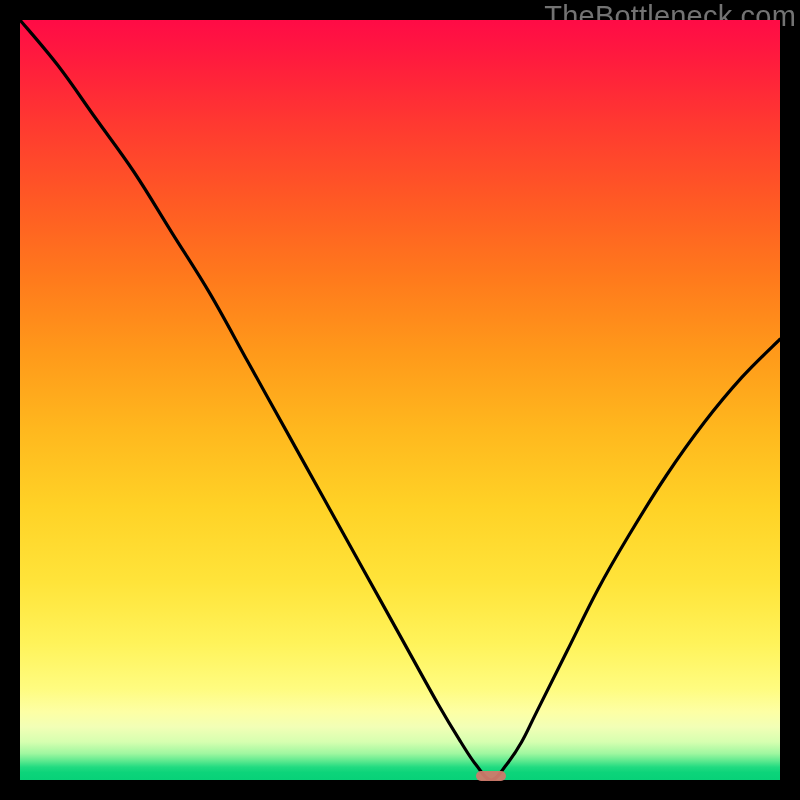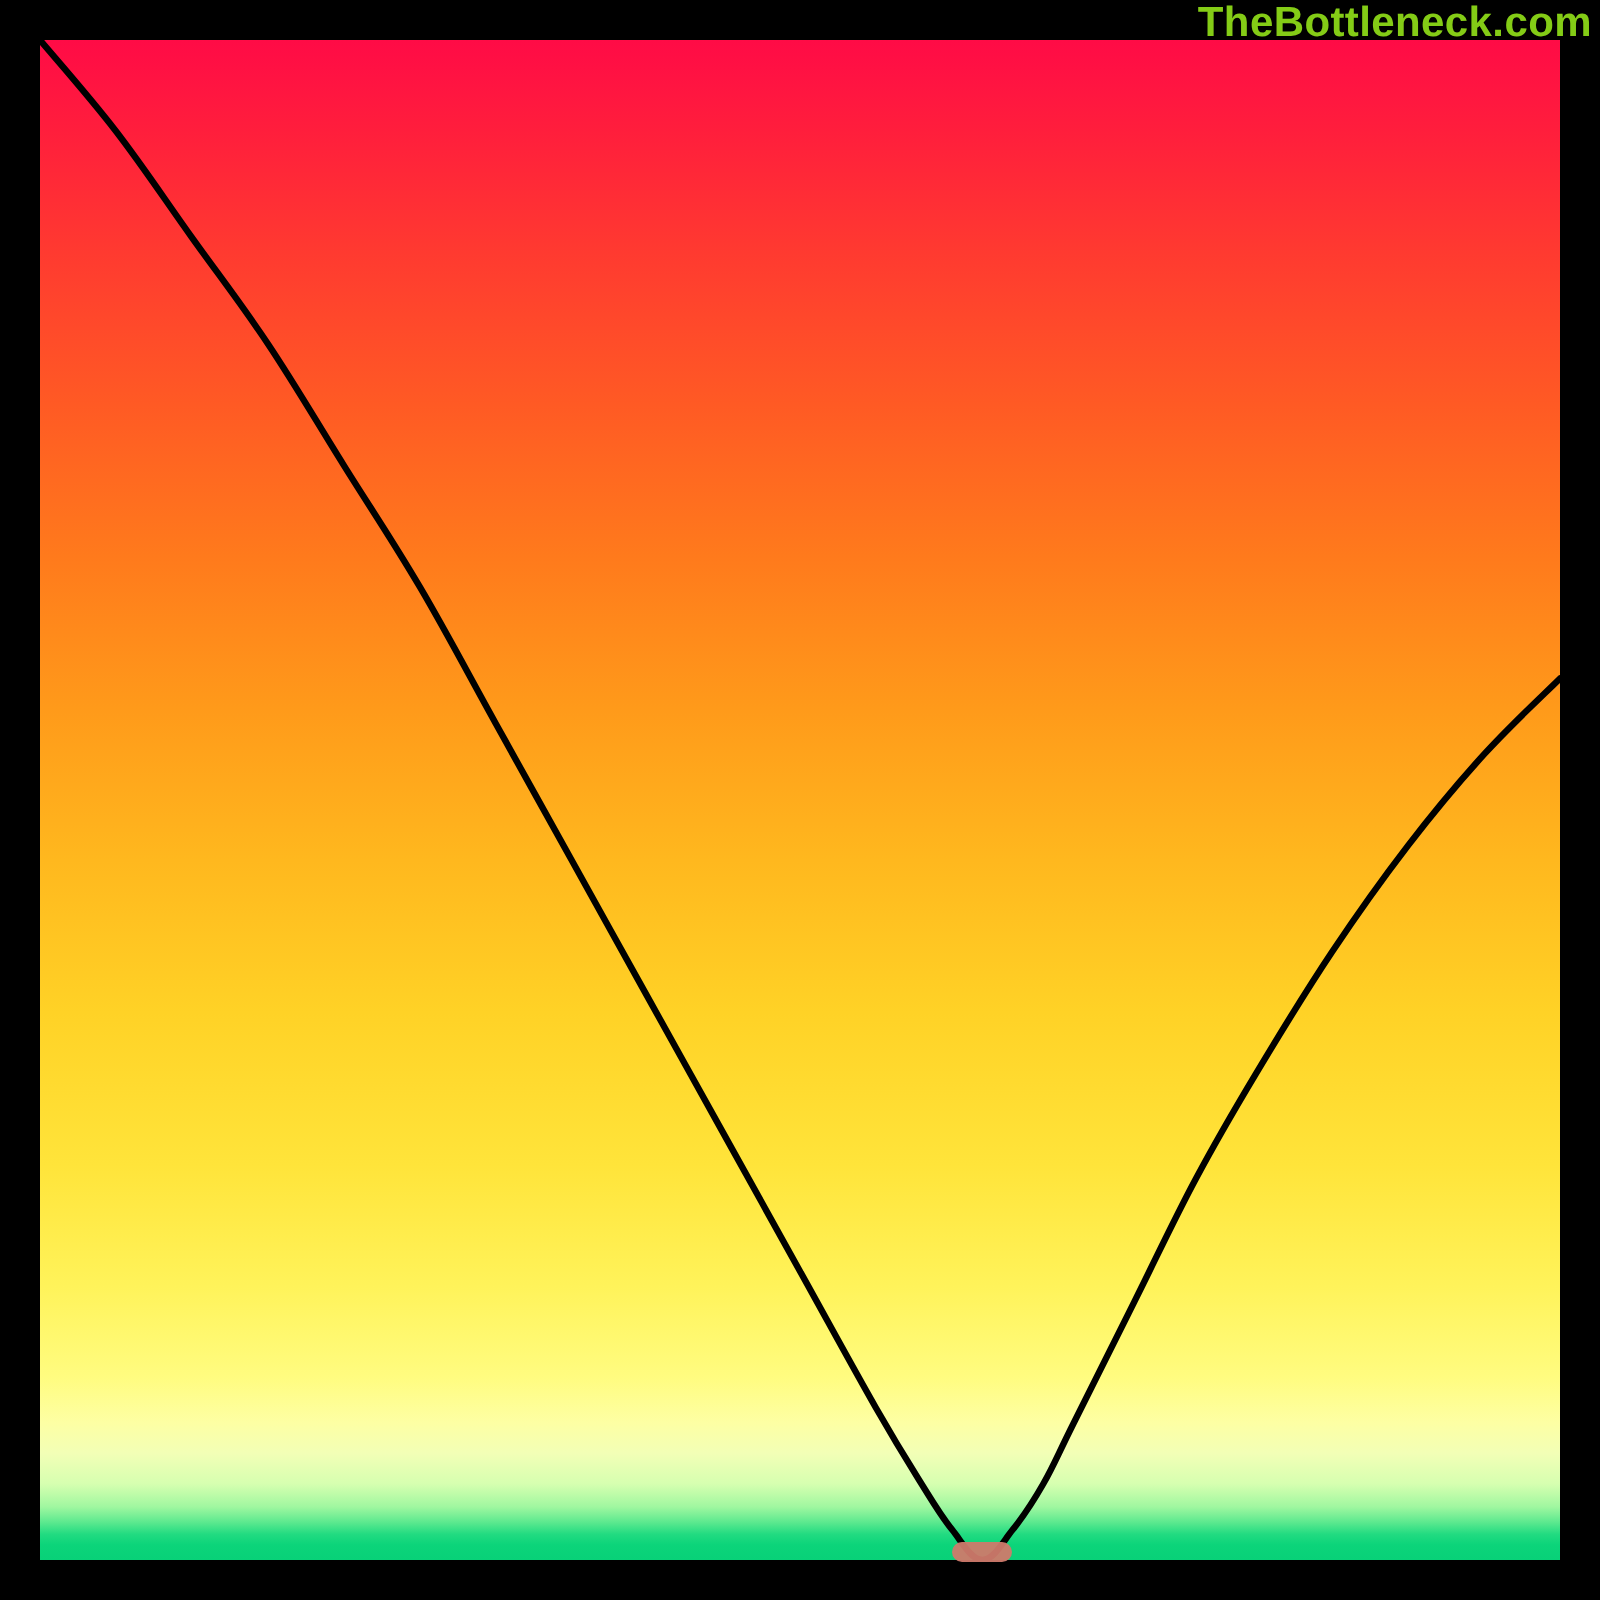--- a/index.html
+++ b/index.html
@@ -49,23 +49,23 @@
     position: absolute;
     left: 0;
     top: 0;
     width: 760px;
     height: 760px;
   }
   .watermark {
     position: absolute;
     top: 0px;
     right: 4px;
-    color: #84cc16;
-    font-size: 21px;
-    font-weight: 700;
+    color: #737373;
+    font-size: 29px;
+    font-weight: 400;
     letter-spacing: 0.2px;
     user-select: none;
   }
   .tickmark {
     position: absolute;
     height: 10px;
     border-radius: 5px;
     opacity: 0.95;
   }
 </style>

